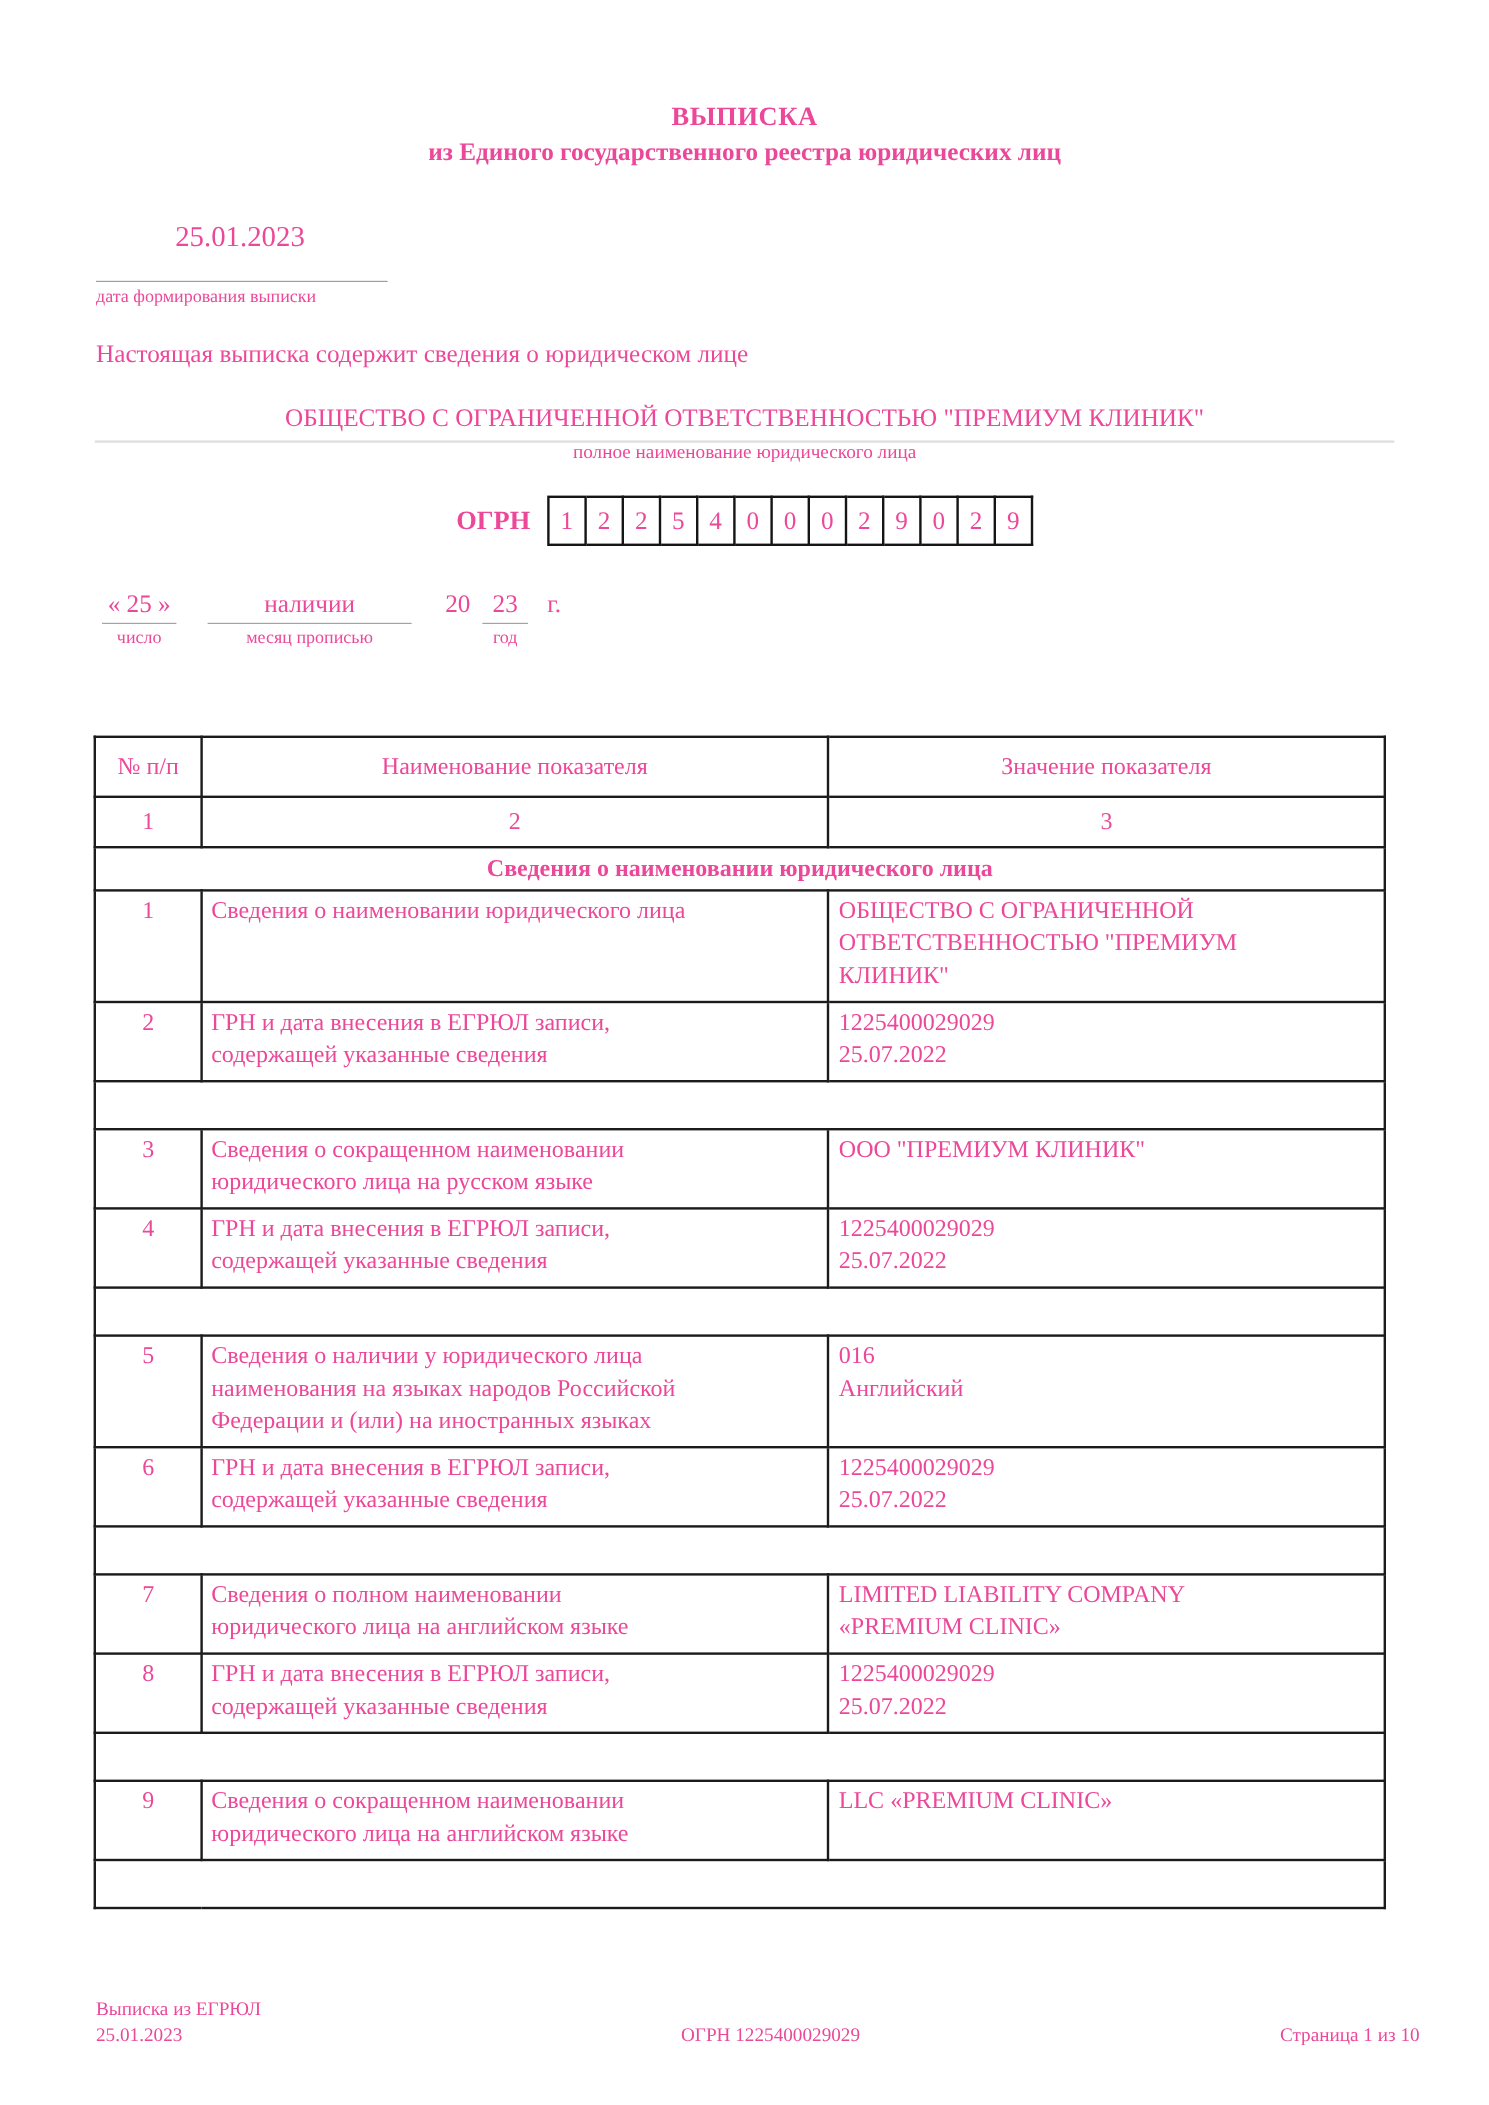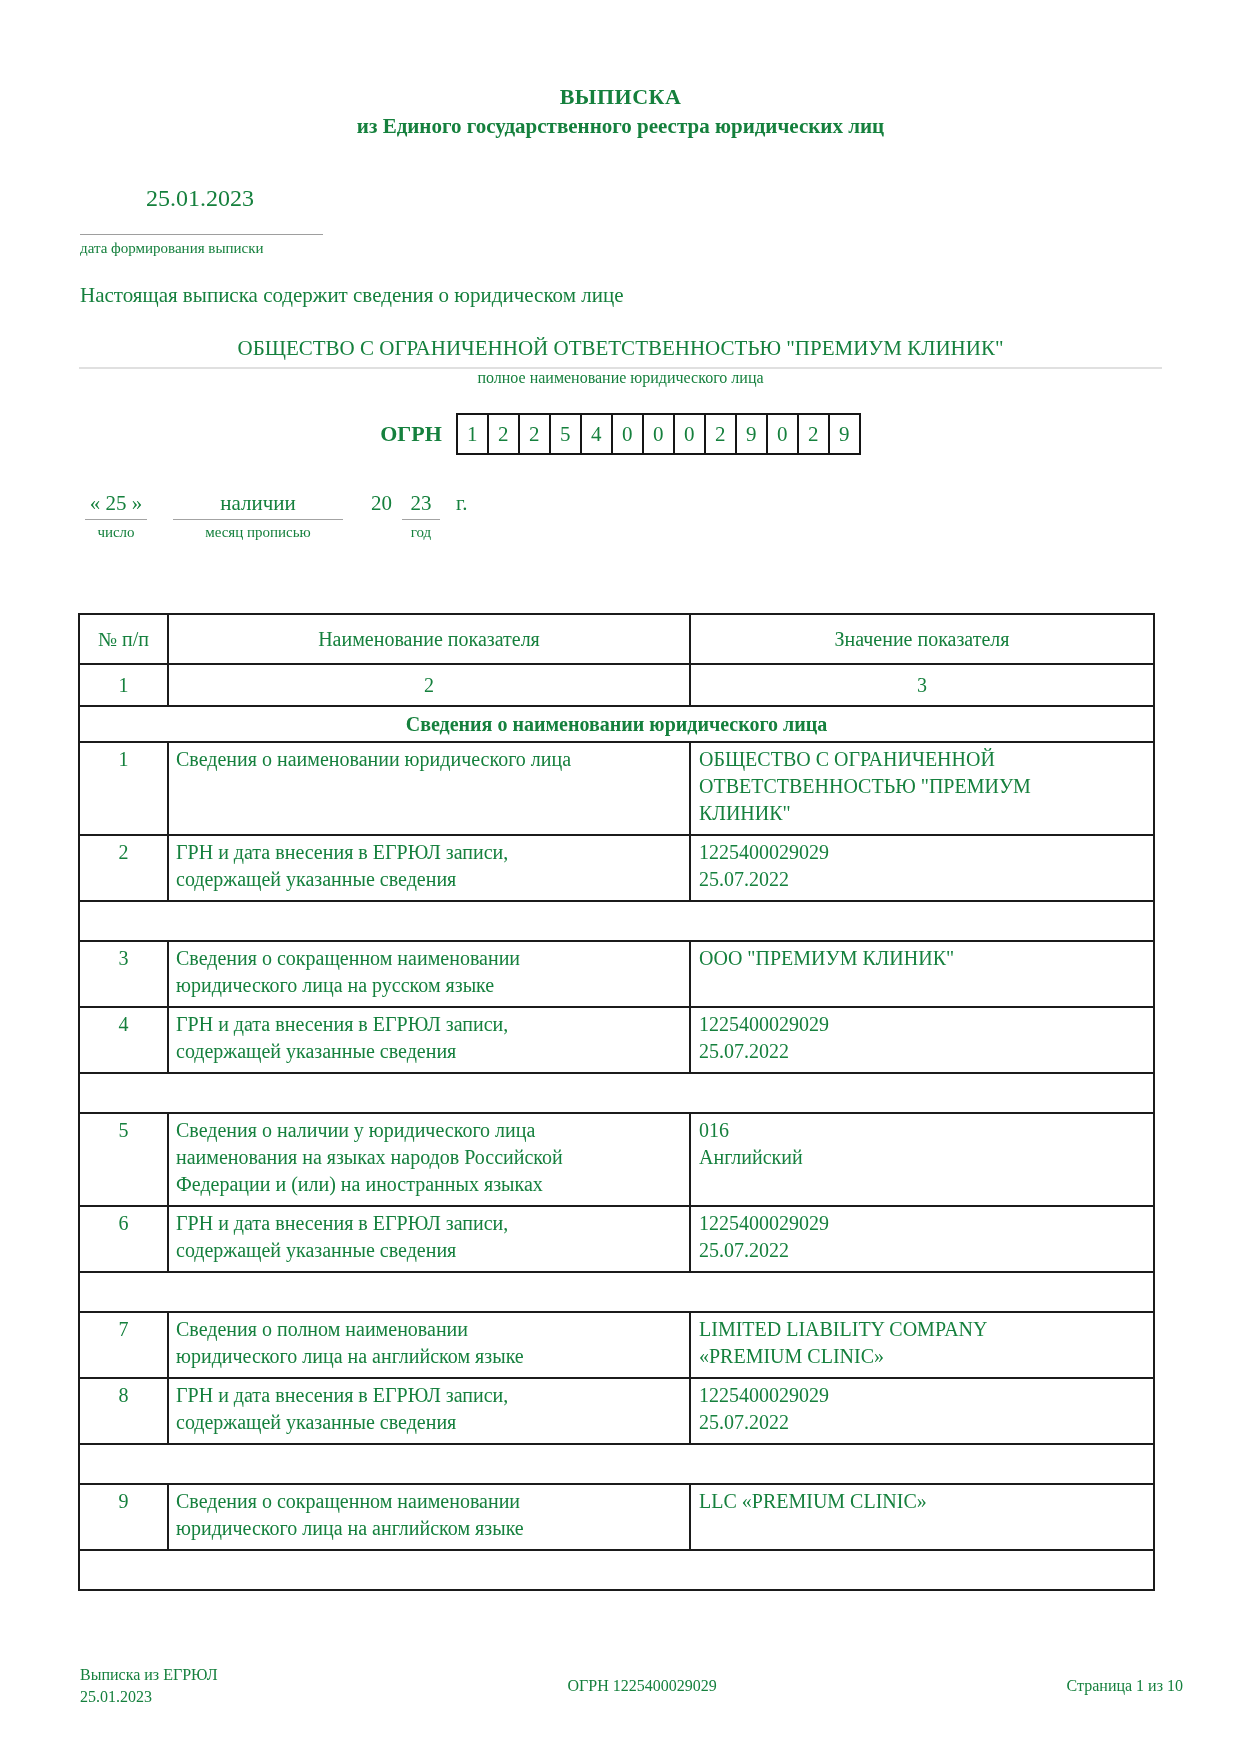--- a/index.html
+++ b/index.html
@@ -1,18 +1,18 @@
 <!DOCTYPE html>
 <html><head>
 <meta charset="utf-8">
 <style>
   html,body{margin:0;padding:0;background:#ffffff;}
   .page{
     position:relative;width:1241px;height:1754px;background:#ffffff;overflow:hidden;
-    font-family:"Liberation Serif","DejaVu Serif",serif;color:#15803d;
+    font-family:"Liberation Serif","DejaVu Serif",serif;color:#ec4899;
   }
   .doc-title{padding-top:84px;text-align:center;font-size:22px;font-weight:bold;letter-spacing:.5px;}
   .doc-subtitle{margin-top:4px;text-align:center;font-size:21px;font-weight:bold;}
   .form-date{margin:46px 0 0 146px;font-size:24px;}
   .form-date-label-wrap{margin:22px 0 0 80px;width:243px;border-top:1px solid #9e9e9e;padding-top:4px;}
   .form-date-label{font-size:15px;}
   .intro{margin:26px 0 16px 80px;font-size:21px;}
   .full-name-wrap{margin:28px auto 0 auto;width:1083px;text-align:center;}
   .full-name{font-size:21px;}
   .full-name-rule{margin-top:6px;height:0;border-top:2px solid #e0e0e0;}
@@ -42,21 +42,21 @@
   table.reg td{border:2px solid #1b1b1b;vertical-align:top;}
   tr.hdr td{height:40px;text-align:center;vertical-align:middle;padding:4px;}
   tr.colnums td{height:38px;text-align:center;vertical-align:middle;}
   tr.section td{height:30px;text-align:center;vertical-align:middle;font-weight:bold;padding:2px;}
   td.cell-num{text-align:center;padding-top:3px;}
   td.cell-name{padding:3px 4px 7px 7px;white-space:pre-line;}
   td.cell-value{padding:3px 6px 7px 8px;white-space:pre-line;}
   tr.spacer td{height:36px;}
   .footer{
     position:absolute;top:1664px;left:80px;right:58px;
-    display:flex;justify-content:space-between;align-items:center;font-size:16px;line-height:22px;
+    display:flex;justify-content:space-between;align-items:flex-end;font-size:16px;line-height:22px;
   }
   .footer-left{text-align:left;}
   .footer-center{text-align:center;}
   .footer-right{text-align:right;}
 </style>
 </head>
 <body>
 
 <div class="page">
 

